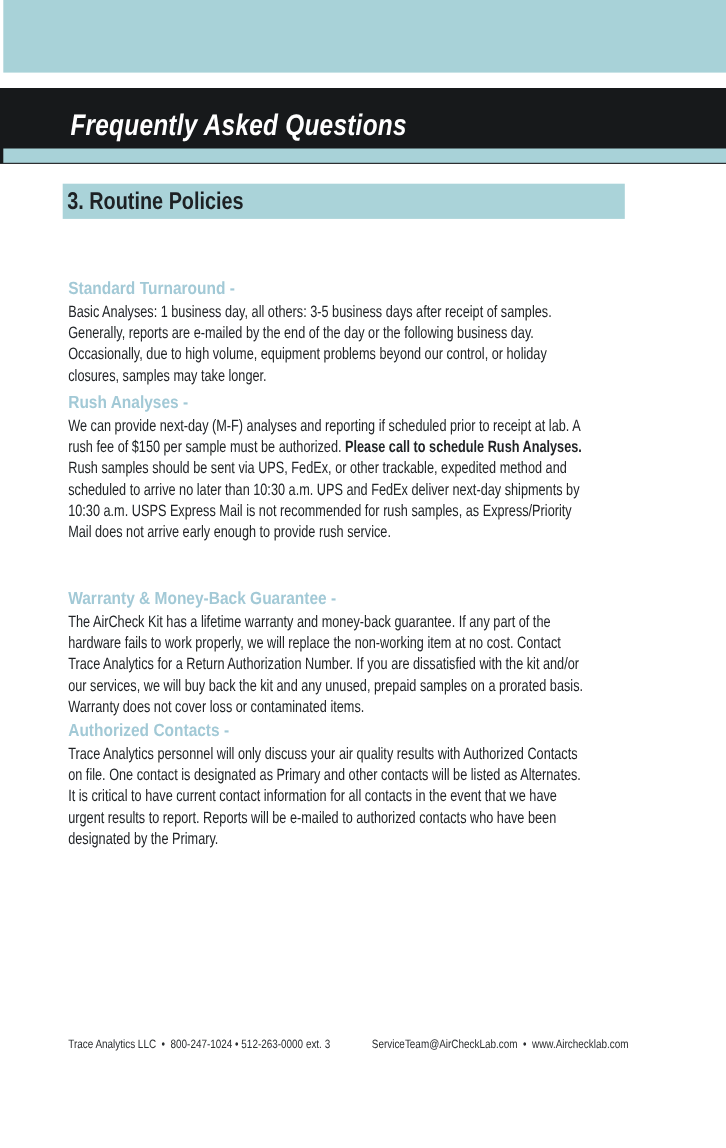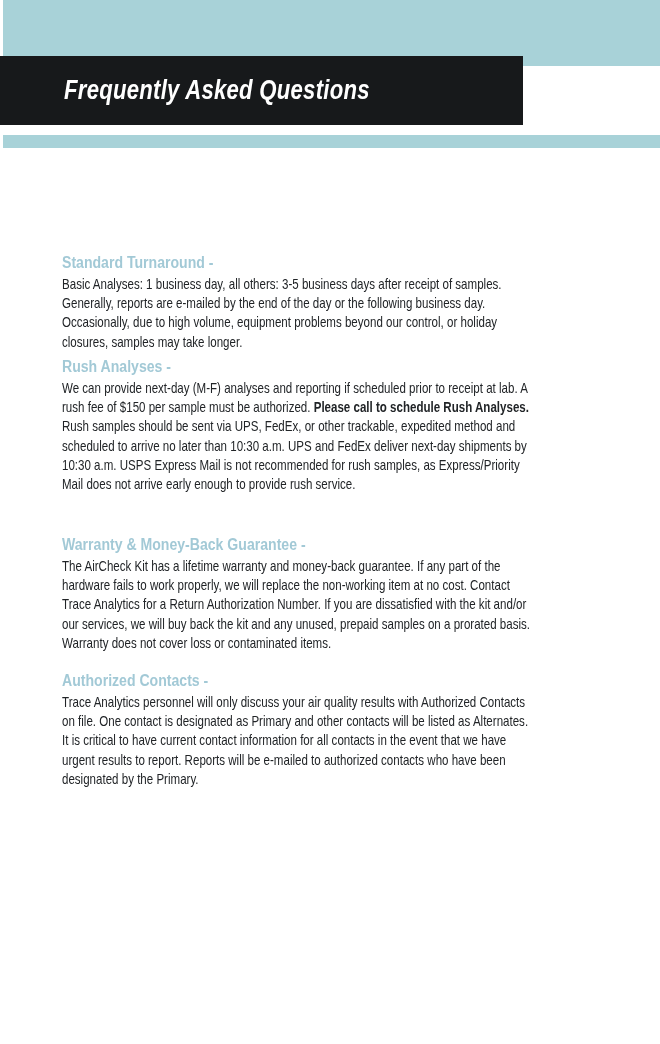--- a/index.html
+++ b/index.html
@@ -6,21 +6,21 @@
   body {
     width:660px; height:1044px; position:relative; overflow:hidden;
     background:#ffffff;
     font-family:"Liberation Sans", sans-serif;
     color:#212427;
   }
   .page { position:absolute; inset:0; }
 
   
   .band-top    { position:absolute; left:3px; top:0; width:657px; height:66px; background:#a8d2d8; }
-  .band-black  { position:absolute; left:0; top:56px; width:523px; height:69px; background:#17191b; display:flex; align-items:center; }
+  .band-black  { position:absolute; left:0; top:80px; width:660px; height:69px; background:#17191b; display:flex; align-items:center; }
   .band-strip  { position:absolute; left:3px; top:135px; width:657px; height:13px; background:#a8d2d8; }
 
   .doc-title {
     margin-left:64px; color:#ffffff; font-style:italic; font-weight:bold;
     font-size:27px; letter-spacing:0.3px;
     transform:scaleX(0.82); transform-origin:0 50%; white-space:pre;
   }
 
   
   .section-bar {
@@ -59,20 +59,23 @@
 <div class="page">
 
   <div class="band-top"></div>
 
   <div class="band-black">
     <div class="doc-title">Frequently Asked Questions</div>
   </div>
 
   <div class="band-strip"></div>
 
+  <div class="section-bar">
+    <div class="section-bar-label">3. Routine Policies</div>
+  </div>
 
   <div class="section" style="top:213px">
     <div class="sec-h">Standard Turnaround -</div>
     <div class="line">Basic Analyses: 1 business day, all others: 3-5 business days after receipt of samples.</div>
     <div class="line">Generally, reports are e-mailed by the end of the day or the following business day.</div>
     <div class="line">Occasionally, due to high volume, equipment problems beyond our control, or holiday</div>
     <div class="line">closures, samples may take longer.</div>
   </div>
 
   <div class="section" style="top:317px">
@@ -87,24 +90,28 @@
 
   <div class="section" style="top:495px">
     <div class="sec-h">Warranty &amp; Money-Back Guarantee -</div>
     <div class="line">The AirCheck Kit has a lifetime warranty and money-back guarantee. If any part of the</div>
     <div class="line">hardware fails to work properly, we will replace the non-working item at no cost. Contact</div>
     <div class="line">Trace Analytics for a Return Authorization Number. If you are dissatisfied with the kit and/or</div>
     <div class="line">our services, we will buy back the kit and any unused, prepaid samples on a prorated basis.</div>
     <div class="line">Warranty does not cover loss or contaminated items.</div>
   </div>
 
-  <div class="section" style="top:631px">
+  <div class="section" style="top:615px">
     <div class="sec-h">Authorized Contacts -</div>
     <div class="line">Trace Analytics personnel will only discuss your air quality results with Authorized Contacts</div>
     <div class="line">on file. One contact is designated as Primary and other contacts will be listed as Alternates.</div>
     <div class="line">It is critical to have current contact information for all contacts in the event that we have</div>
     <div class="line">urgent results to report. Reports will be e-mailed to authorized contacts who have been</div>
     <div class="line">designated by the Primary.</div>
   </div>
 
 
+  <div class="footer">
+    <span class="footer-left">Trace Analytics LLC  •  800-247-1024 • 512-263-0000 ext. 3</span>
+    <span class="footer-right">ServiceTeam@AirCheckLab.com  •  www.Airchecklab.com</span>
+  </div>
 
 </div>
 
 </body></html>

